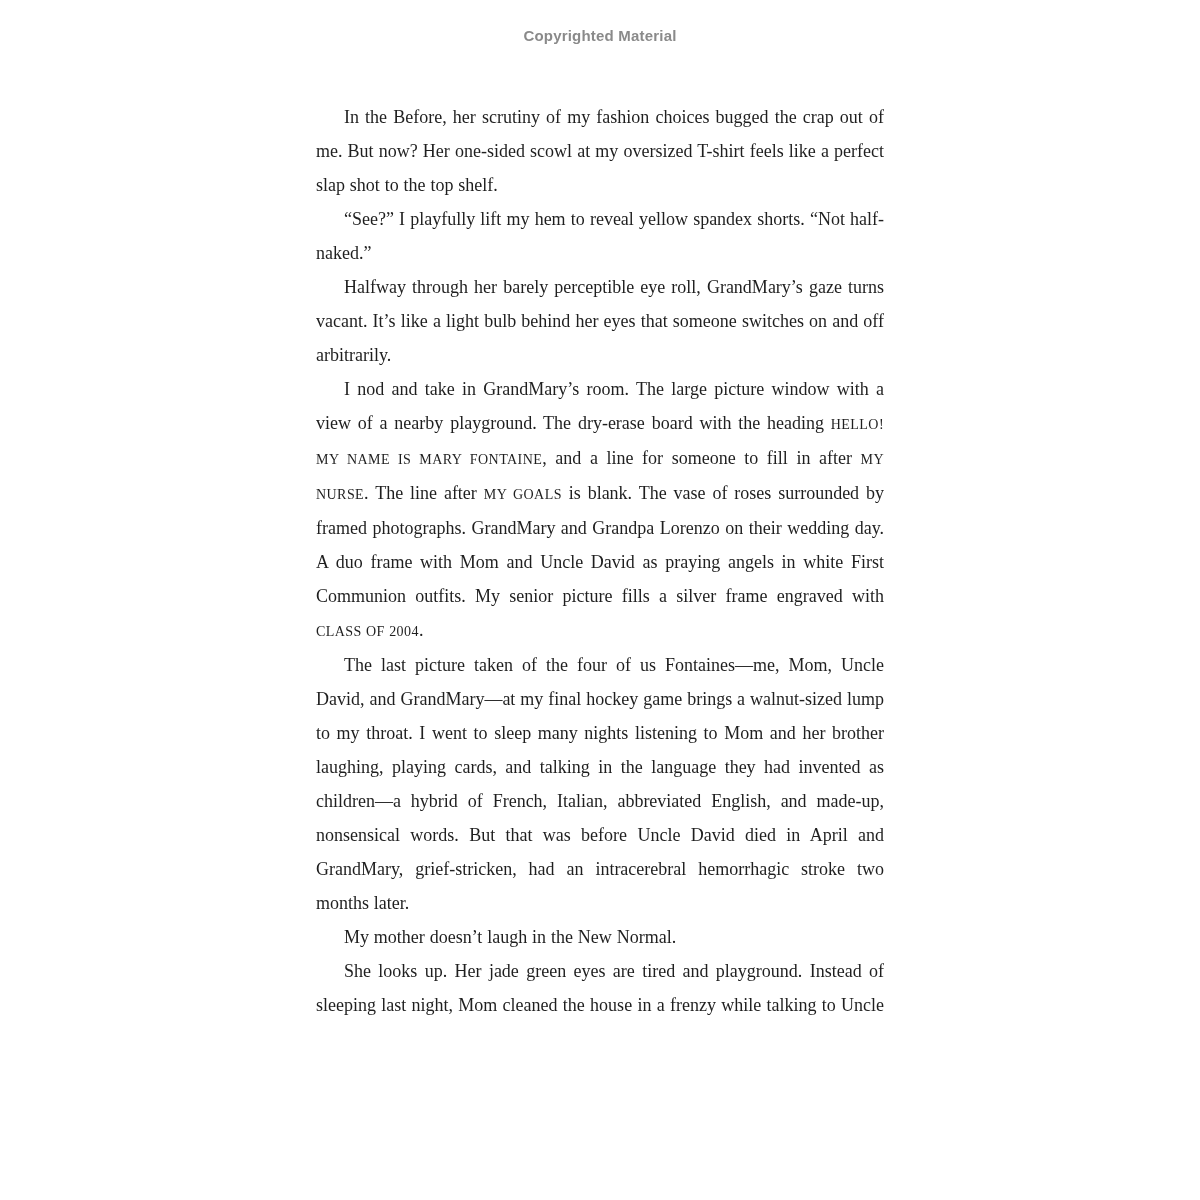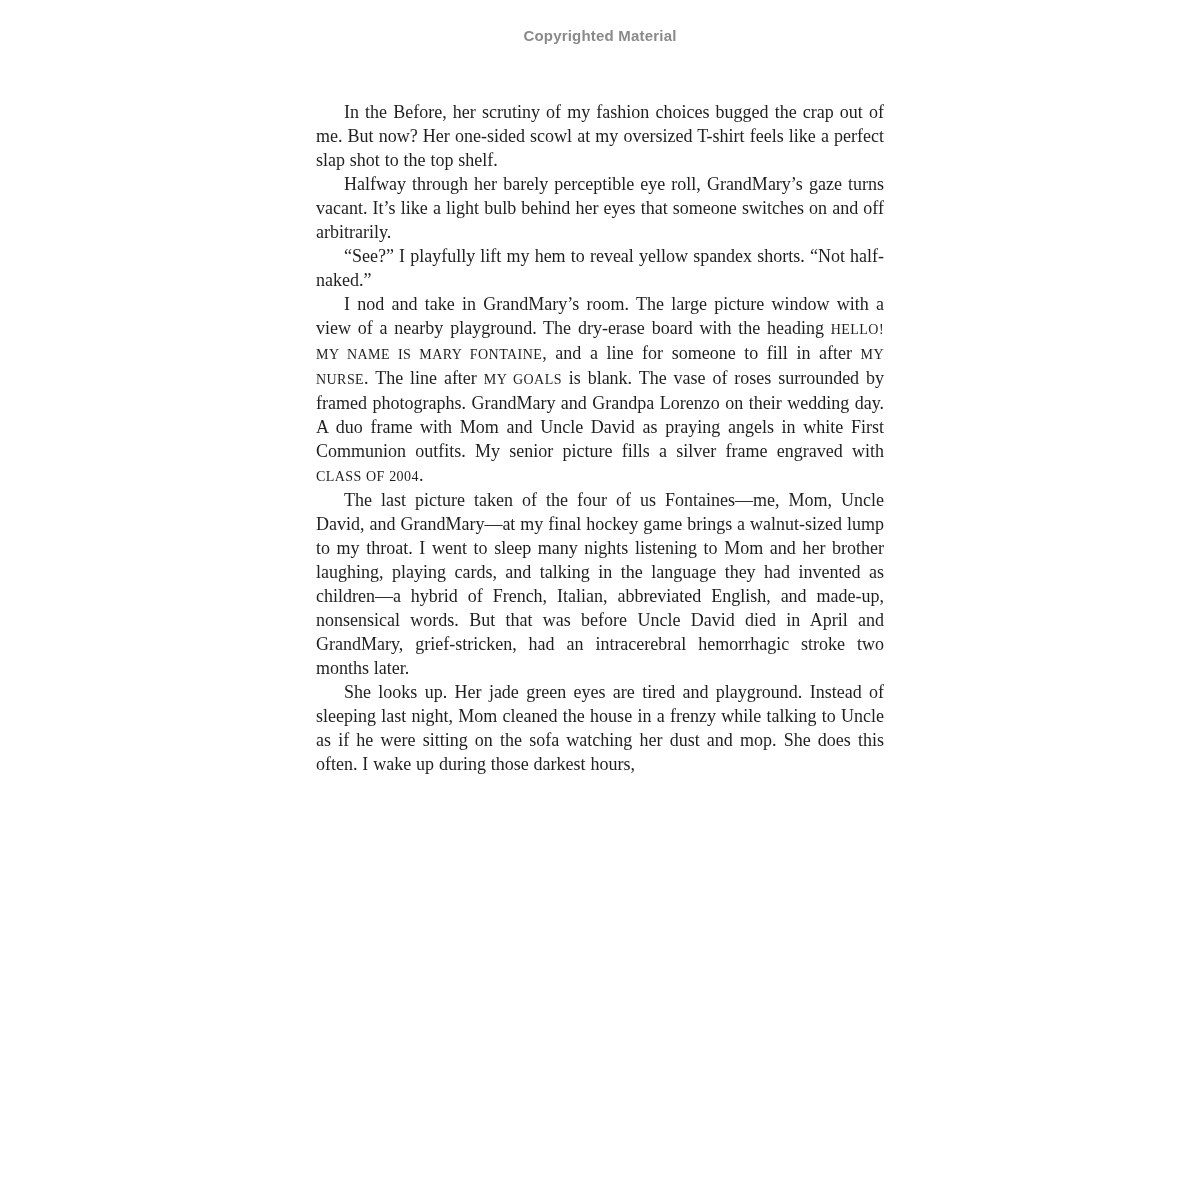--- a/index.html
+++ b/index.html
@@ -32,21 +32,21 @@
   .text-block {
     position: absolute;
     left: 316px;
     top: 100px;
     width: 568px;
     color: #1f1f1f;
   }
   .para {
     margin: 0;
     font-size: 18px;
-    line-height: 24px;
+    line-height: 34px;
     text-align: justify;
     text-indent: 28px;
     word-spacing: 0.02em;
   }
   .sc {
     font-size: 0.78em;
     letter-spacing: 0.03em;
   }
   .folio {
     position: absolute;
@@ -67,24 +67,25 @@
 </style>
 </head>
 <body>
 
 <div class="page" style="background: rgb(255, 255, 255);">
 
   <div class="notice top" style="color: rgb(138, 138, 138);">Copyrighted Material</div>
 
   <div class="text-block" style="color: rgb(31, 31, 31);">
       <p class="para"><span>In the Before, her scrutiny of my fashion choices bugged the crap out of me. But now? Her one-sided scowl at my oversized T-shirt feels like a perfect slap shot to the top shelf.</span></p>
+      <p class="para"><span>“See?” I playfully lift my hem to reveal yellow spandex shorts. “Not half-naked.”</span></p>
       <p class="para"><span>Halfway through her barely perceptible eye roll, GrandMary’s gaze turns vacant. It’s like a light bulb behind her eyes that someone switches on and off arbitrarily.</span></p>
-      <p class="para"><span>“See?” I playfully lift my hem to reveal yellow spandex shorts. “Not half-naked.”</span></p>
       <p class="para"><span>I nod and take in GrandMary’s room. The large picture window with a view of a nearby playground. The dry-erase board with the heading </span><span class="sc">HELLO! MY NAME IS MARY FONTAINE</span><span>, and a line for someone to fill in after </span><span class="sc">MY NURSE</span><span>. The line after </span><span class="sc">MY GOALS</span><span> is blank. The vase of roses surrounded by framed photographs. GrandMary and Grandpa Lorenzo on their wedding day. A duo frame with Mom and Uncle David as praying angels in white First Communion outfits. My senior picture fills a silver frame engraved with </span><span class="sc">CLASS OF 2004</span><span>.</span></p>
       <p class="para"><span>The last picture taken of the four of us Fontaines—me, Mom, Uncle David, and GrandMary—at my final hockey game brings a walnut-sized lump to my throat. I went to sleep many nights listening to Mom and her brother laughing, playing cards, and talking in the language they had invented as children—a hybrid of French, Italian, abbreviated English, and made-up, nonsensical words. But that was before Uncle David died in April and GrandMary, grief-stricken, had an intracerebral hemorrhagic stroke two months later.</span></p>
+      <p class="para"><span>My mother doesn’t laugh in the New Normal.</span></p>
       <p class="para"><span>She looks up. Her jade green eyes are tired and playground. Instead of sleeping last night, Mom cleaned the house in a frenzy while talking to Uncle as if he were sitting on the sofa watching her dust and mop. She does this often. I wake up during those darkest hours,</span></p>
     </div>
 
   <div class="folio">
     <span class="bracket">[</span><span class="num">8</span><span class="bracket">]</span>
   </div>
 
   <div class="notice bottom" style="color: rgb(138, 138, 138);">Copyrighted Material</div>
 
 </div>

